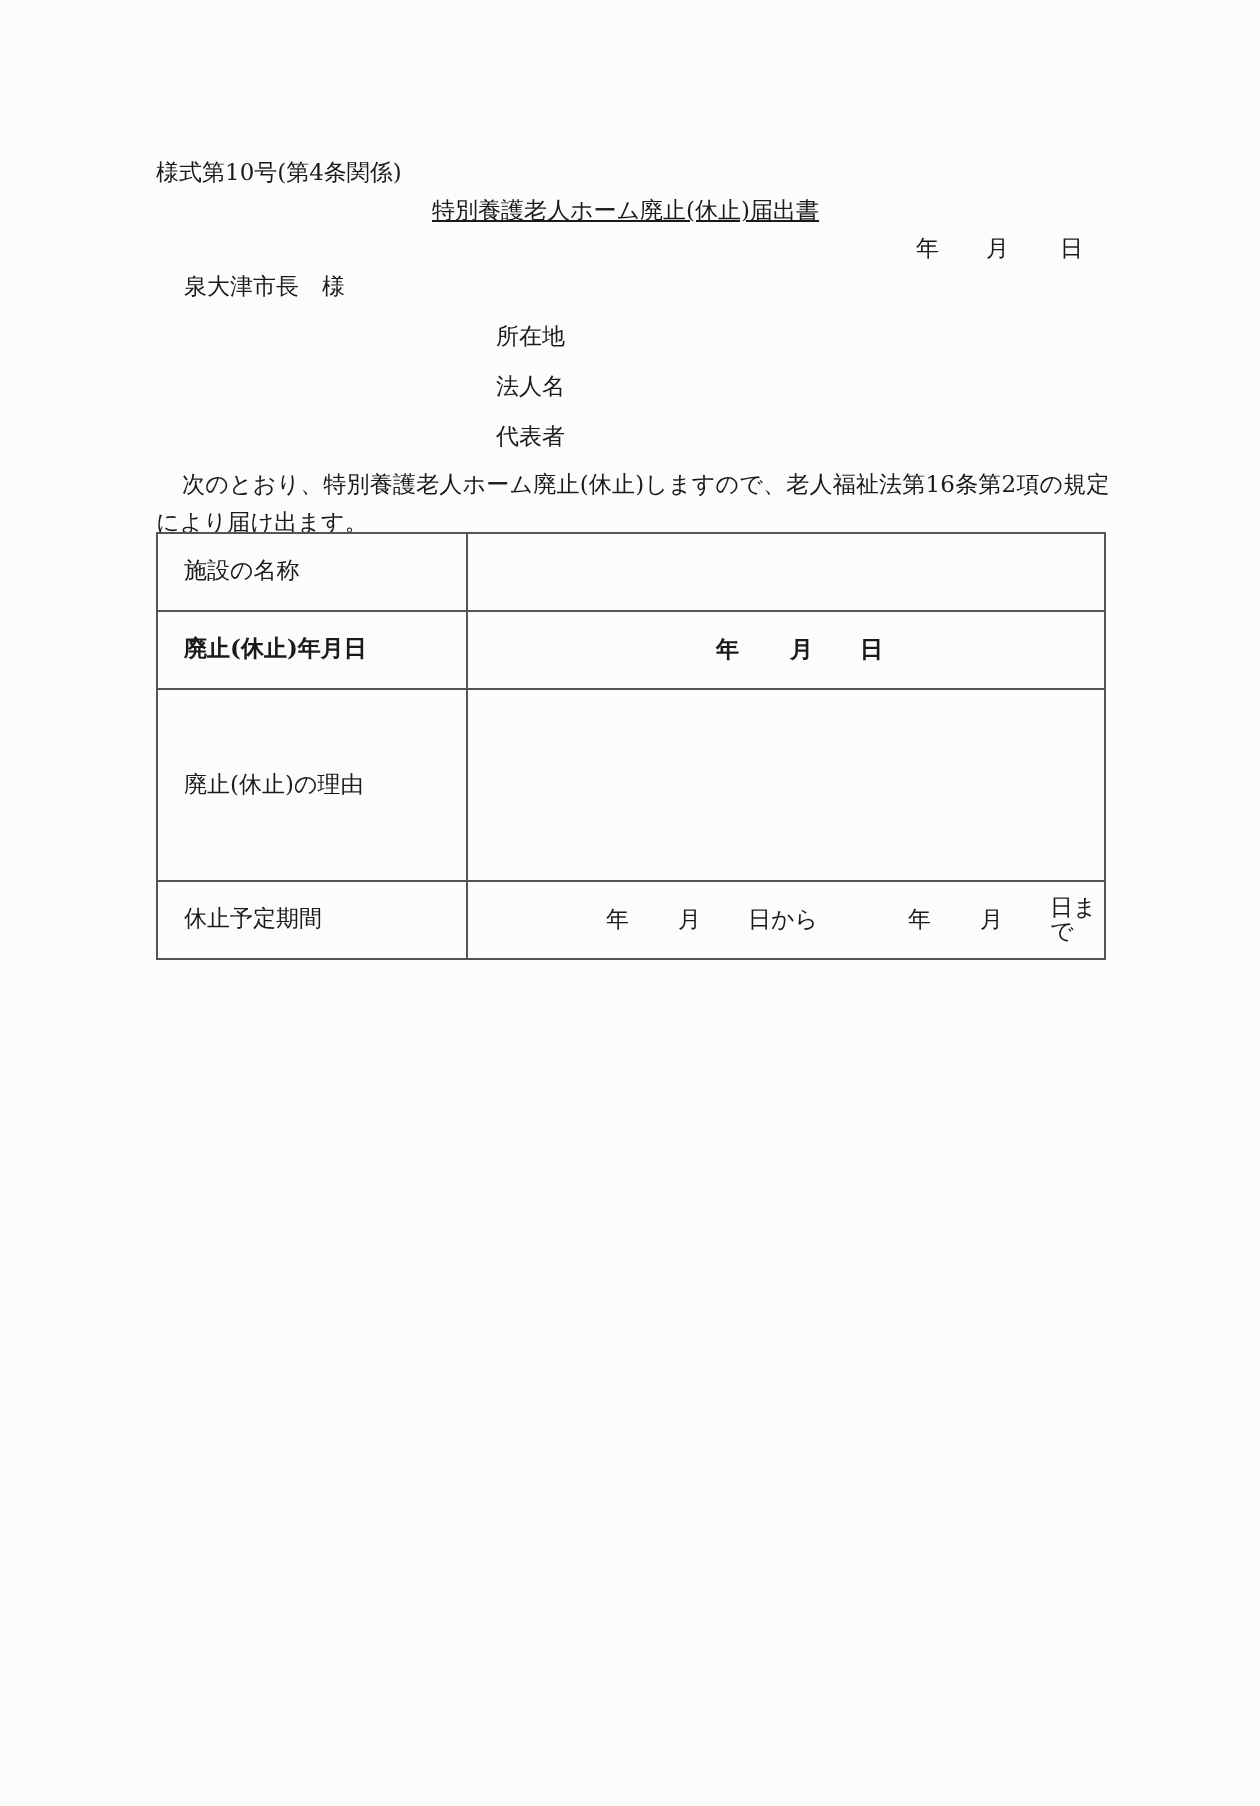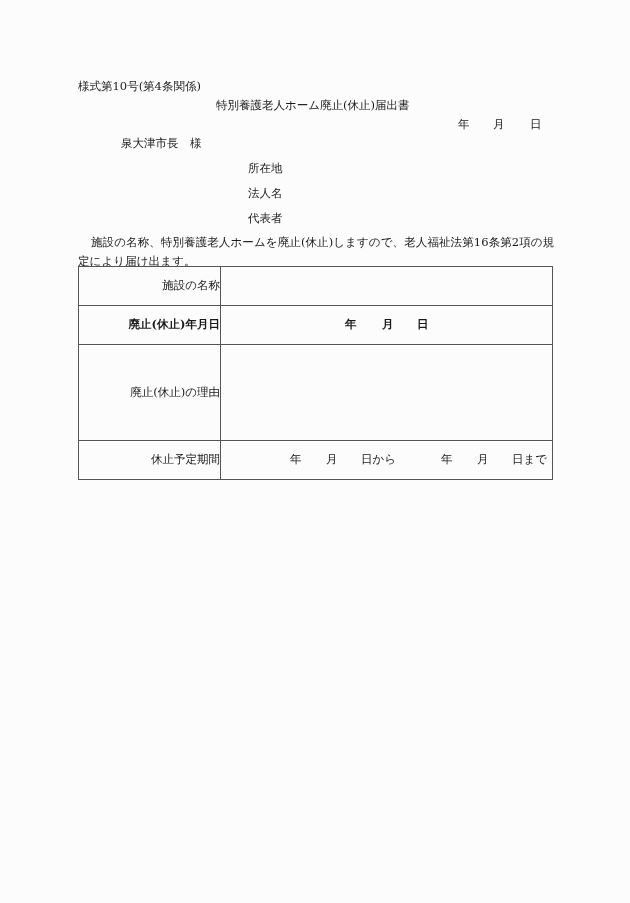--- a/index.html
+++ b/index.html
@@ -8,39 +8,39 @@
       background: #fcfcfc;
       position: relative;
       overflow: hidden;
       font-family: "DejaVu Serif", "Liberation Serif", serif;
       color: #1a1a1a;
       font-size: 11.5px;
       line-height: 1;
     }
     .abs { position: absolute; white-space: nowrap; }
     #form-number { left: 78px; top: 81px; }
-    #doc-title { left: 216px; top: 100px; }
+    #doc-title { left: 216px; top: 100px; text-decoration: underline; }
     .date-part { top: 119px; }
-    #addressee { left: 92px; top: 138px; margin-left: 29px; }
+    #addressee { left: 92px; top: 138px; }
     .applicant-label { left: 248px; }
     #intro { left: 78px; top: 233px; width: 480px; white-space: normal; line-height: 19px; text-indent: 13px; letter-spacing: 0.1px; }
 
     #form-table {
       position: absolute;
       left: 78px; top: 266px;
       width: 475px;
       border-collapse: collapse;
       table-layout: fixed;
     }
     #form-table td {
       border: 1px solid #555;
       padding: 0;
       vertical-align: middle;
     }
-    #form-table td.label { width: 141px; text-align: right; }
+    #form-table td.label { width: 141px; text-align: left; padding-left: 13px; }
     #form-table td.label.left { text-align: left; padding-left: 4px; line-height: 16px; white-space: normal; }
     .row1 { height: 39px; }
     .row2 { height: 39px; font-weight: bold; }
     .row3 { height: 96px; }
     .row3 td.label { vertical-align: top; padding-top: 51px; }
     .row4 { height: 110px; }
     .row5 { height: 39px; }
     .ymd { position: relative; height: 100%; }
     .ymd span { position: absolute; top: 50%; transform: translateY(-50%); }
   </style>
@@ -53,21 +53,21 @@
 <span class="abs date-part" style="left:458px">年</span>
 <span class="abs date-part" style="left:493px">月</span>
 <span class="abs date-part" style="left:530px">日</span>
 
 <div class="abs" id="addressee">泉大津市長　様</div>
 
 <div class="abs applicant-label" style="top:163px">所在地</div>
 <div class="abs applicant-label" style="top:188px">法人名</div>
 <div class="abs applicant-label" style="top:213px">代表者</div>
 
-<div class="abs" id="intro">施設の名称、特別養護老人ホームを廃止(休止)しますので、老人福祉法第16条第2項の規定により届け出ます。</div>
+<div class="abs" id="intro">次のとおり、特別養護老人ホーム廃止(休止)しますので、老人福祉法第16条第2項の規定により届け出ます。</div>
 
 <table id="form-table">
   <tbody>
       <tr class="row1">
     <td class="label">施設の名称</td>
     <td></td>
   </tr>
   <tr class="row2">
     <td class="label">廃止(休止)年月日</td>
     <td>

